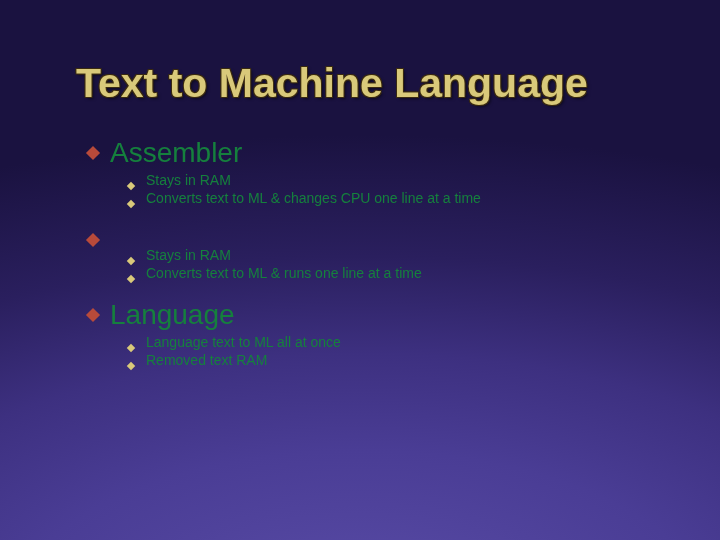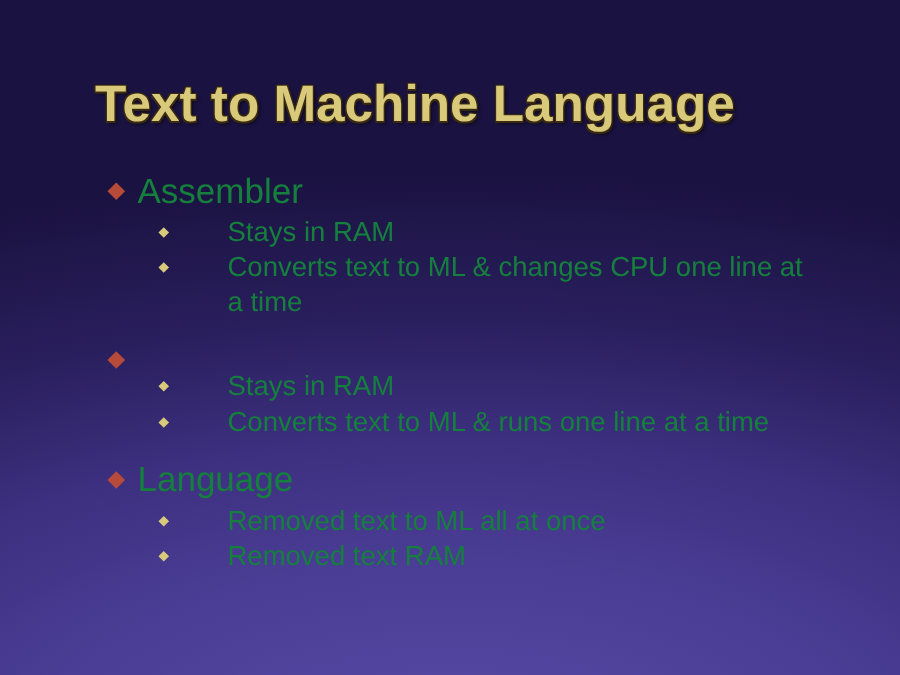--- a/index.html
+++ b/index.html
@@ -65,23 +65,22 @@
   .dot {
     width: 6px;
     height: 6px;
     background: #d9c97a;
     transform: rotate(45deg);
     margin-top: 11px;
     margin-right: 12px;
     flex-shrink: 0;
   }
   .sub-text {
-    font-size: 22px;
+    font-size: 14px;
     line-height: 1.28;
-    margin-left: 36px;
   }
 </style>
 </head>
 <body>
 
 <div class="slide">
   <div class="title">Text to Machine Language</div>
   <div class="content">
 
     <div class="top-item">
@@ -113,21 +112,21 @@
       </div>
     </div>
 
     <div class="top-item">
       <div class="diamond"></div>
       <div class="top-text">Language</div>
     </div>
     <div class="sub-list">
       <div class="sub-item">
         <div class="dot"></div>
-        <div class="sub-text">Removed text to ML all at once</div>
+        <div class="sub-text">Language text to ML all at once</div>
       </div>
       <div class="sub-item">
         <div class="dot"></div>
         <div class="sub-text">Removed text RAM</div>
       </div>
     </div>
 
   </div>
 </div>
 

